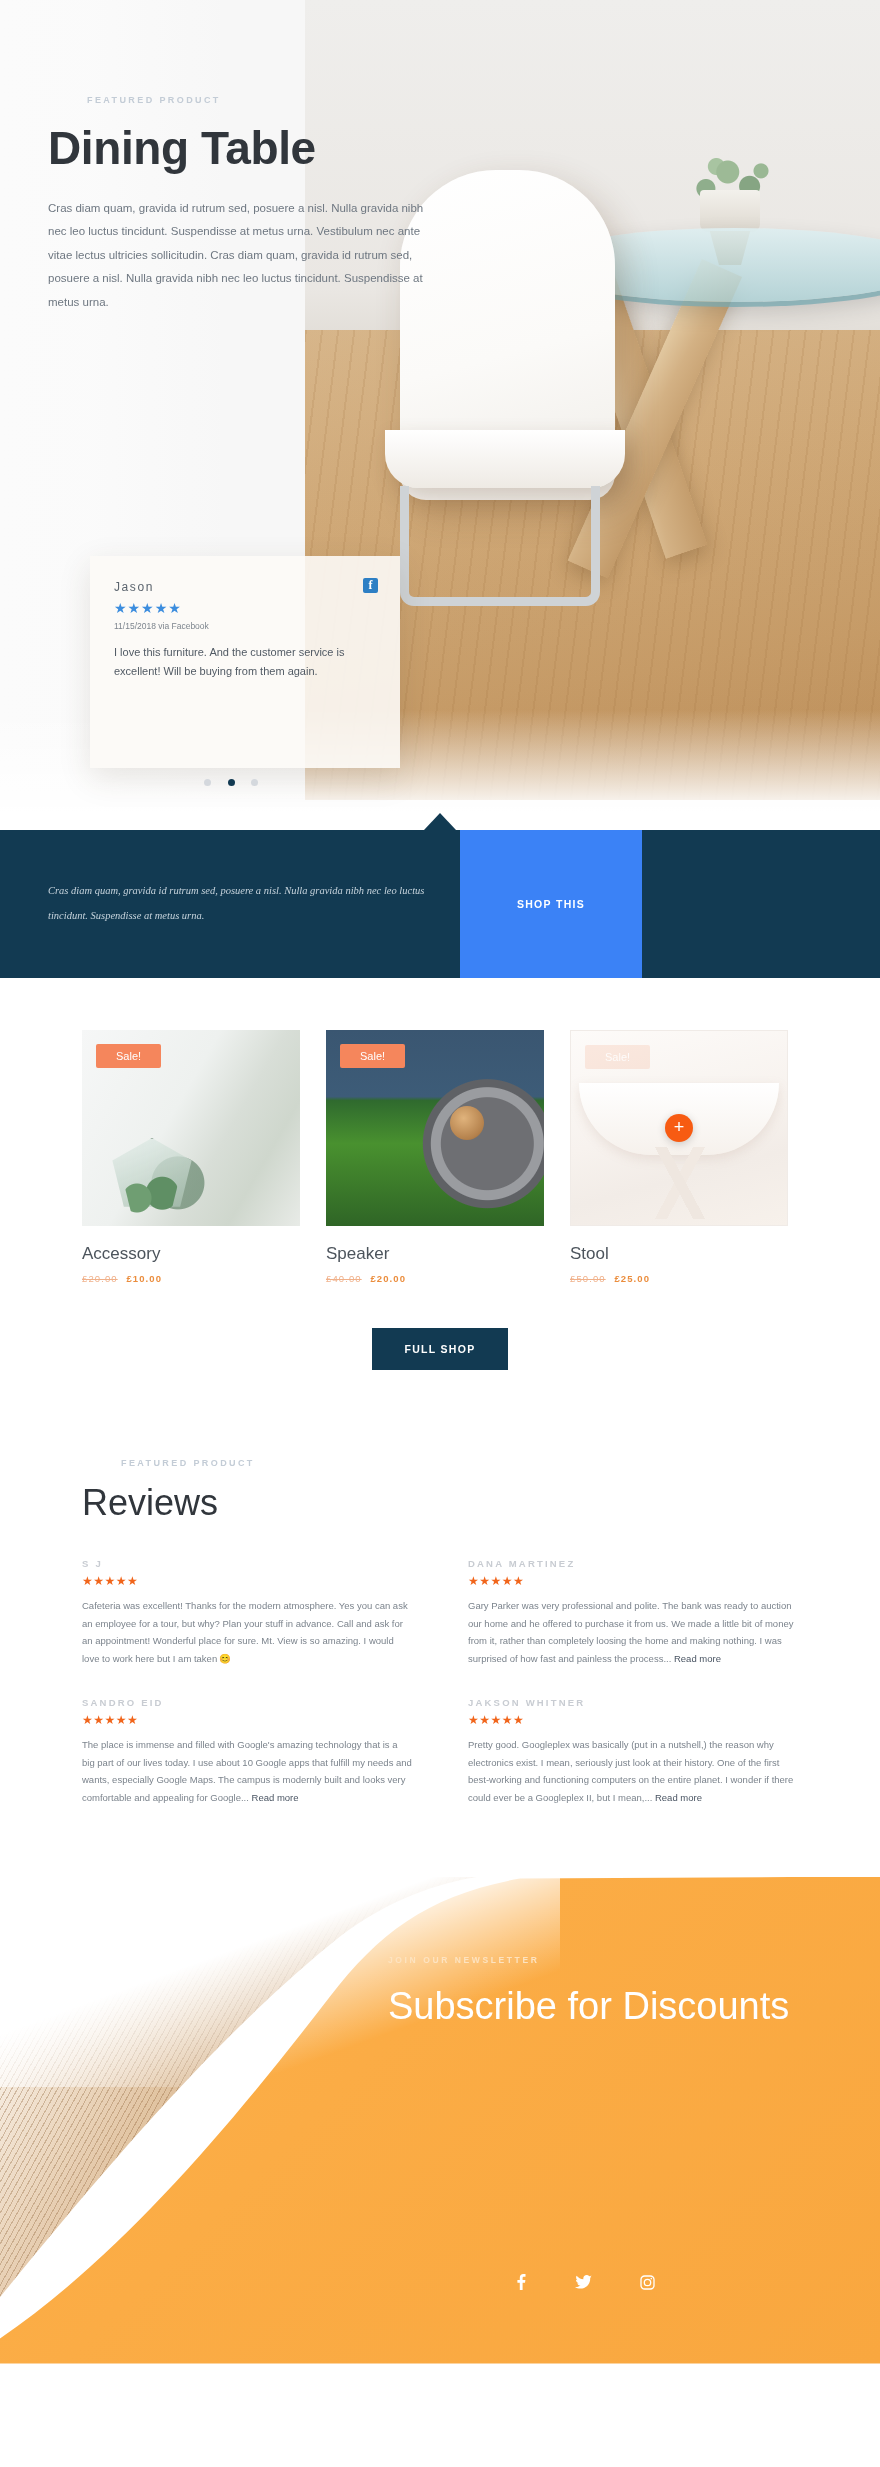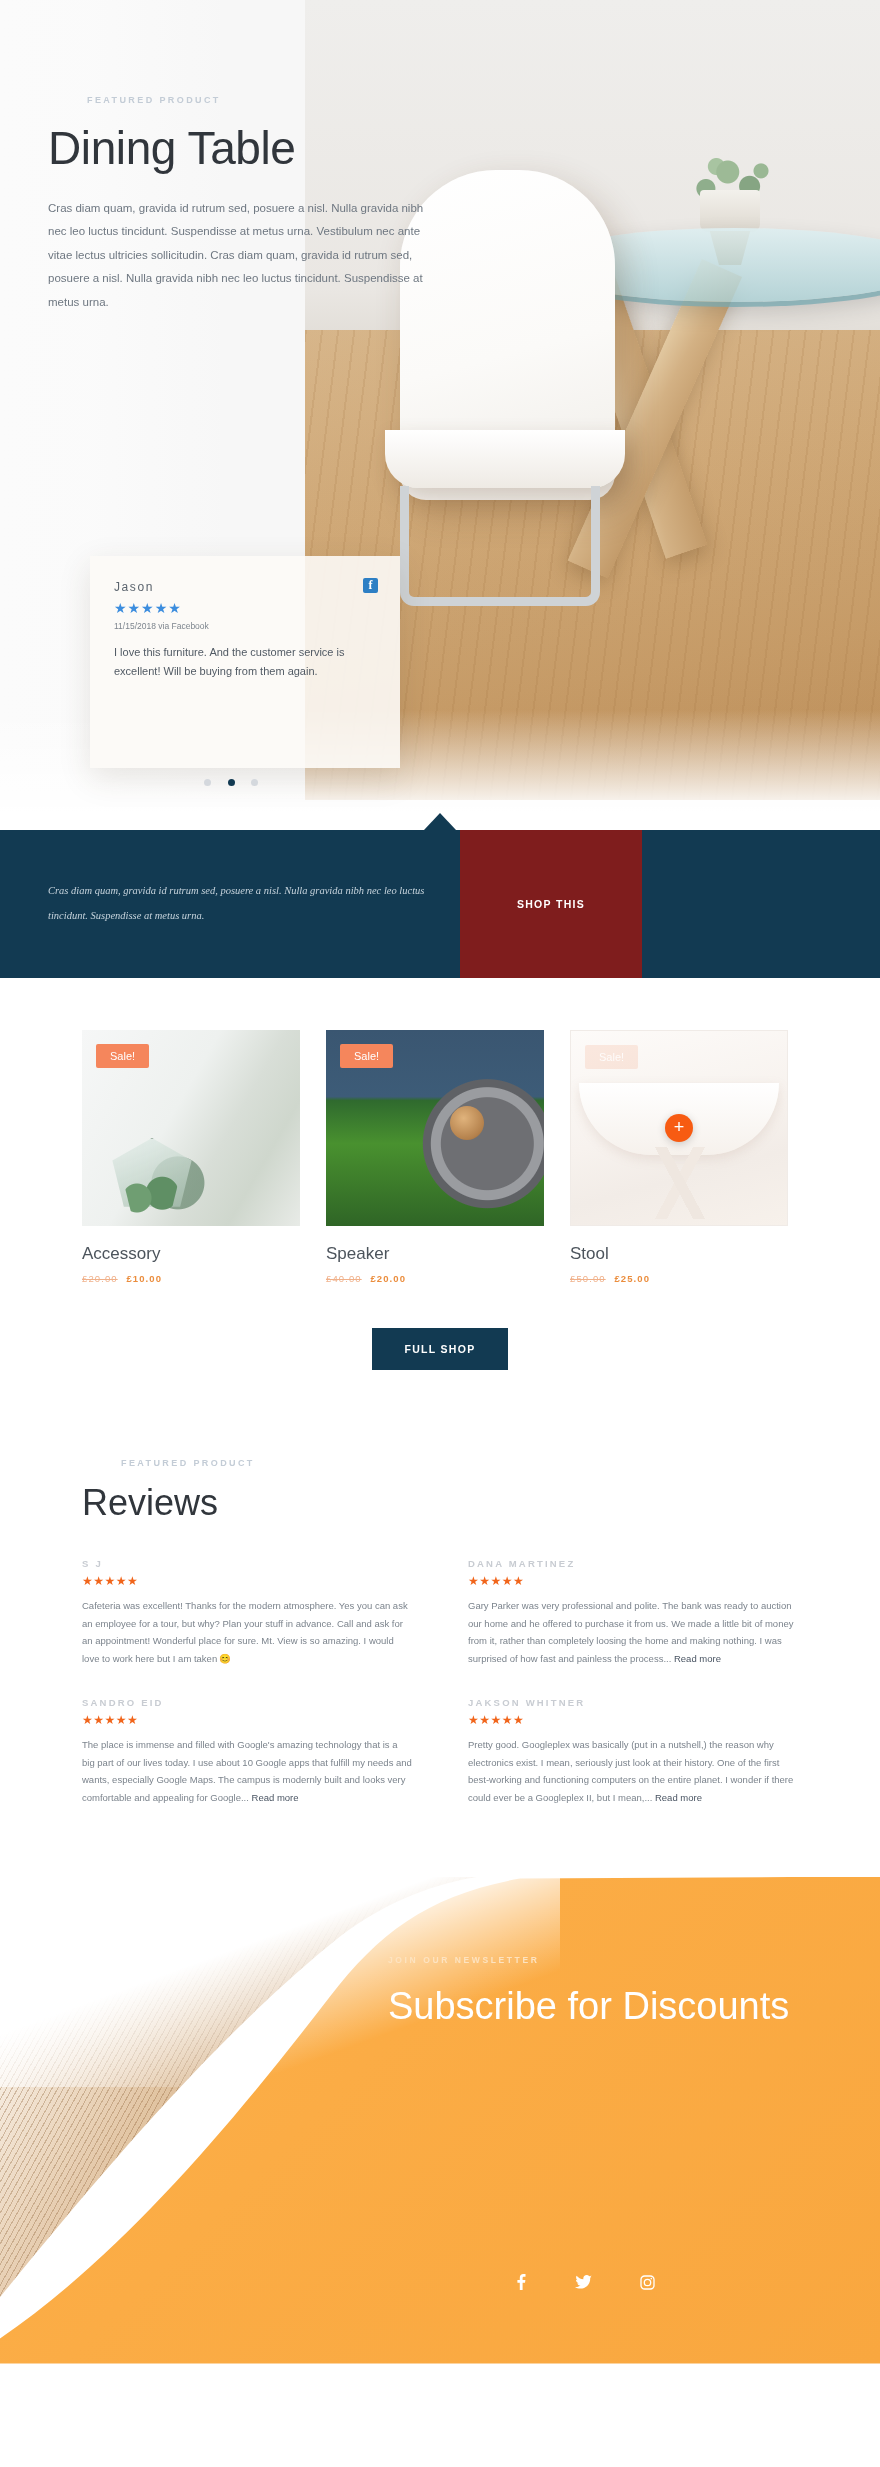--- a/index.html
+++ b/index.html
@@ -99,21 +99,21 @@
     position: absolute; left: 0; right: 0; bottom: 0; height: 120px;
     background: linear-gradient(180deg, rgba(255,255,255,0), #ffffff 86%);
   }
 
   .hero-copy { position: absolute; left: 48px; top: 95px; width: 400px; z-index: 6; }
   .eyebrow {
     font-size: 9px; letter-spacing: 2.4px; font-weight: 700;
     color: #c3ccd6; text-transform: uppercase; padding-left: 39px;
   }
   .hero-title {
-    font-size: 46px; font-weight: 400; letter-spacing: -0.4px;
+    font-size: 46px; font-weight: 700; letter-spacing: -0.4px;
     color: #31363c; margin-top: 18px; line-height: 1.12;
   }
   .hero-desc {
     margin-top: 22px; font-size: 11.5px; line-height: 2.05; color: #6e7781;
     width: 382px;
   }
 
   
   .testimonial-wrap {
     position: absolute; left: 56px; top: 520px; width: 350px; height: 250px; z-index: 7;
@@ -150,21 +150,21 @@
     border-bottom: 17px solid #123a52;
   }
   .pb-desc {
     width: 460px; padding-left: 48px; font-family: "Liberation Serif", serif;
     font-style: italic; font-size: 10.5px; line-height: 2.35; color: #c6d3dc;
   }
   .pb-price-col { flex: 1; padding-left: 36px; }
   .pb-price-label { font-size: 8px; letter-spacing: 2.4px; color: #8ea4b3; font-weight: 700; }
   .pb-price { margin-top: 14px; font-size: 27px; font-weight: 300; color: #ffffff; letter-spacing: 0; }
   .shop-this {
-    width: 182px; height: 148px; background: #7f1d1d;
+    width: 182px; height: 148px; background: #3b82f6;
     color: #ffffff; font-size: 10.5px; font-weight: 700; letter-spacing: 1.3px;
     display: flex; align-items: center; justify-content: center; cursor: pointer;
     border: none;
   }
 
   
   .products { padding: 52px 0 0 0; background: #fff; }
   .product-grid { display: flex; gap: 26px; padding: 0 82px; }
   .product { width: 218px; }
   .p-img { position: relative; width: 218px; height: 196px; overflow: hidden; }
@@ -207,21 +207,21 @@
   }
   .stool-legs {
     position: absolute; left: 28px; top: 116px; width: 162px; height: 72px;
     background:
       linear-gradient(62deg, transparent 47%, #efe7e0 47%, #efe7e0 53%, transparent 53%),
       linear-gradient(-62deg, transparent 47%, #f1e9e2 47%, #f1e9e2 53%, transparent 53%);
   }
   .sale-badge {
     position: absolute; left: 14px; top: 14px;
     background: #f5865c; color: #fff;
-    font-size: 11px; padding: 6px 14px; border-radius: 2px;
+    font-size: 11px; padding: 6px 20px; border-radius: 2px;
   }
   .sale-badge.faded { background: rgba(245,134,92,.16); color: rgba(255,255,255,.85); }
   .plus-btn {
     position: absolute; left: 50%; top: 50%; transform: translate(-50%,-50%);
     width: 28px; height: 28px; border-radius: 50%; background: #f75b12; color: #fff;
     font-size: 18px; line-height: 27px; text-align: center; cursor: pointer;
     box-shadow: 0 2px 8px rgba(0,0,0,.18);
   }
   .p-title { margin-top: 18px; font-size: 17px; font-weight: 300; color: #4c545c; }
   .p-price { margin-top: 9px; font-size: 9.5px; letter-spacing: 1.1px; }

